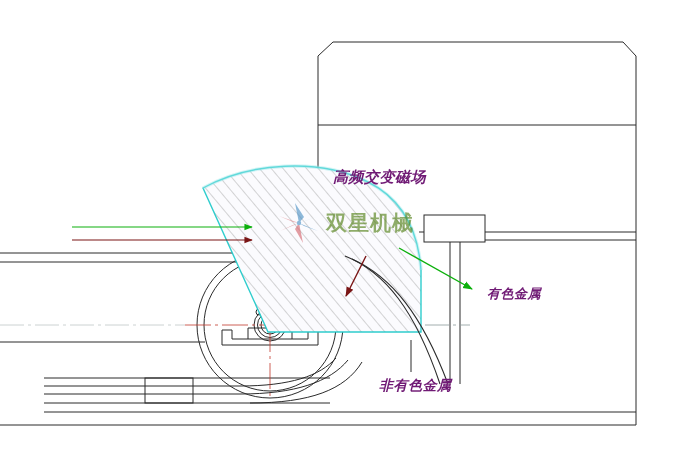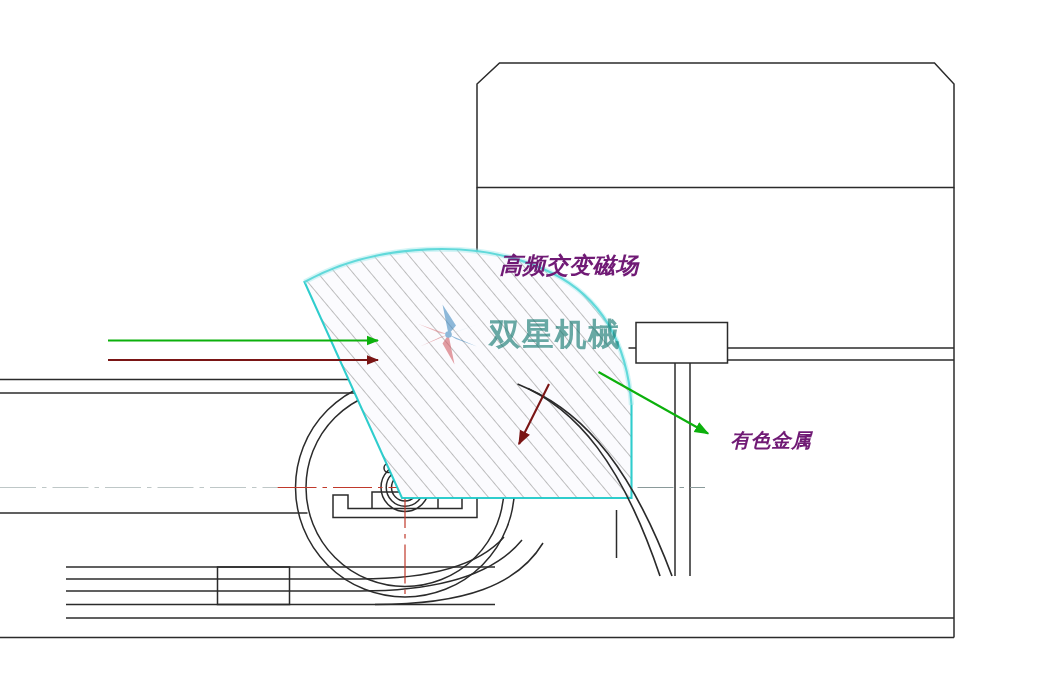--- a/index.html
+++ b/index.html
@@ -55,21 +55,21 @@
     display: flex;
     align-items: center;
     gap: 4px;
     opacity: 0.62;
     pointer-events: none;
   }
   #watermark-text {
     font-family: "DejaVu Sans", "Liberation Sans", sans-serif;
     font-size: 21px;
     font-weight: bold;
-    color: #0f766e;
+    color: #4d7c0f;
     letter-spacing: 1px;
   }
 </style>
 </head>
 <body>
 
 <div id="diagram-root">
 
   <svg id="diagram-svg" viewBox="0 0 697 460" xmlns="http://www.w3.org/2000/svg">
 
@@ -212,20 +212,21 @@
     <g>
       <line x1="411" y1="372" x2="411" y2="340" stroke="#2b2b2b" stroke-width="1"></line>
     </g>
 
   </svg>
 
   <div class="label-text" id="label-magnetic-field">高频交变磁场</div>
 
   <div class="label-text" id="label-nonferrous">有色金属</div>
 
+  <div class="label-text" id="label-ferrous">非有色金属</div>
 
   <div id="watermark">
     <svg width="46" height="46" viewBox="0 0 46 46">
       <g transform="translate(23,23)">
         <path d="M 0,0 L -4,-20 L 5,-6 Z" fill="#4a90c4"></path>
         <path d="M 0,0 L 20,-7 L 6,-2 Z" fill="#7fb5d4"></path>
         <path d="M 0,0 L 19,8 L 5,3 Z" fill="#4a90c4"></path>
         <path d="M 0,0 L 4,20 L -4,6 Z" fill="#d4636b"></path>
         <path d="M 0,0 L -19,8 L -6,2 Z" fill="#d4636b"></path>
         <path d="M 0,0 L -20,-7 L -6,-1 Z" fill="#e08a8f"></path>

